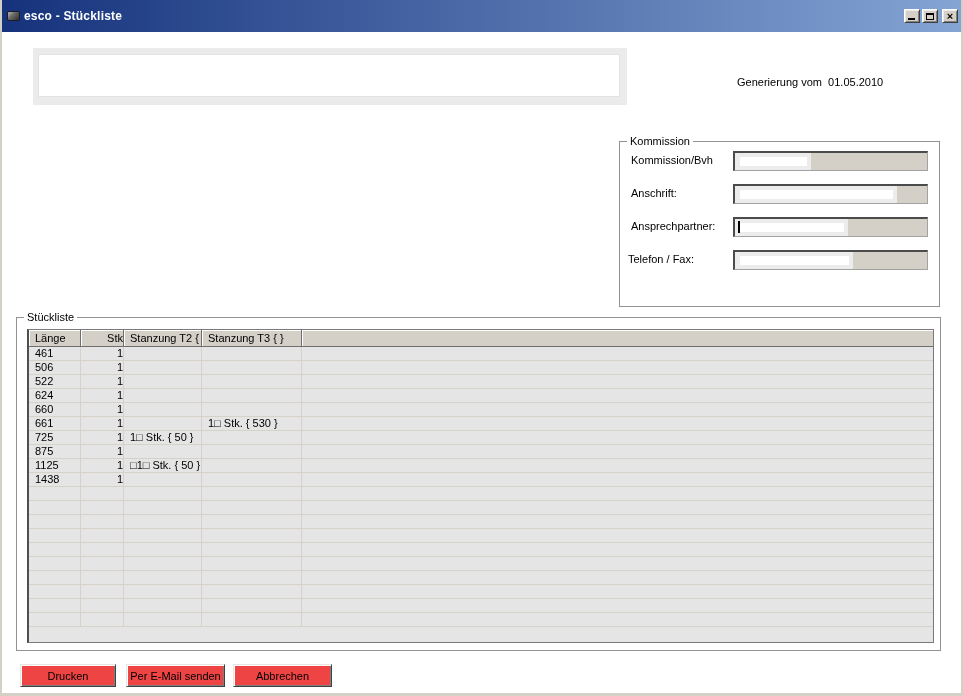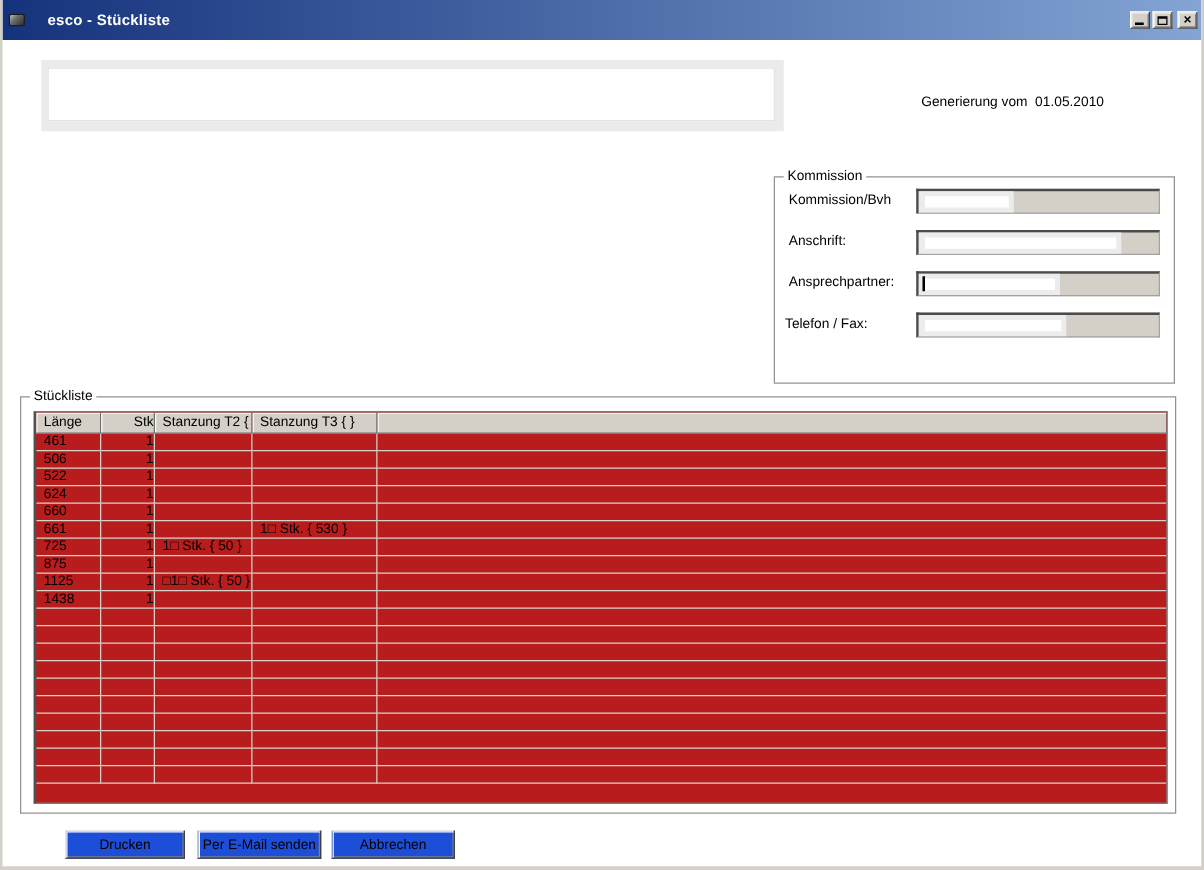--- a/index.html
+++ b/index.html
@@ -9,21 +9,21 @@
   .window{
     position:relative; width:963px; height:696px; background:#ffffff;
     font-size:11px; color:#000; overflow:hidden;
     border-left:2px solid #d4d0c8; border-right:2px solid #d4d0c8; border-bottom:3px solid #d4d0c8;
   }
 
   
   .titlebar{
     position:absolute; left:0; top:0; right:0; height:17px;
     background:linear-gradient(to right,#15327c,#84a4d4);
-    display:flex; align-items:center; padding:16px 3px;gap:14px;
+    display:flex; align-items:center; padding:16px 3px;
   }
   .app-icon{
     width:13px; height:10px; margin:0 4px 0 2px;
     background:linear-gradient(135deg,#b9b9b9 0%,#6b6b6b 40%,#2e2e2e 100%);
     border:1px solid #1c1c1c; border-radius:2px;
   }
   .title-text{ color:#fff; font-size:12px; font-weight:bold; letter-spacing:.2px; }
   .tb-buttons{ margin-left:auto; display:flex; align-items:center; gap:2px; }
   .tb-btn{
     width:16px; height:14px; background:#d4d0c8; position:relative;
@@ -61,44 +61,44 @@
     font:inherit; padding:0 3px; outline:none;
   }
 
   .kfield{ position:absolute; left:113px; width:195px; height:20px; background:#d4d0c8; }
   .redact{ position:absolute; left:0; top:0; bottom:0; background:#ececec; }
   .redact-w{ position:absolute; left:5px; right:4px; top:4px; bottom:4px; background:#ffffff; }
   .caret{ position:absolute; left:3px; top:2px; width:2px; height:12px; background:#000; }
 
   
   .grid{
-    position:absolute; left:25px; top:329px; width:907px; height:314px; background:#b91c1c;
+    position:absolute; left:25px; top:329px; width:907px; height:314px; background:#e5e5e5;
     border:1px solid #7a7a7a; border-left:2px solid #4f4f4f; overflow:hidden;
   }
   .ghead{ display:flex; height:17px; }
   .th{
     background:#d4d0c8; height:17px; padding:1px 0 0 6px; line-height:14px;
     border-right:1px solid #6e6e6e; border-bottom:1px solid #6e6e6e;
     box-shadow: inset 1px 1px 0 #ffffff;
     overflow:hidden; white-space:nowrap;
   }
   .tr{ display:flex; height:14px; }
   .td{
     height:14px; padding:0 0 0 6px; line-height:13px; white-space:nowrap; overflow:hidden;
     border-right:1px solid #d6d2ca; border-bottom:1px solid #d6d2ca;
   }
   .c0{ width:52px; } .c1{ width:43px;text-align:right; } .c2{ width:78px; } .c3{ width:100px; }
   .c4{ flex:1; border-right:none; }
 
   
   .btn{
-    position:absolute; top:664px; height:23px; background:#1d4ed8;
+    position:absolute; top:664px; height:23px; background:#ef4444;
     border:1px solid; border-color:#e8e6e0 #404040 #404040 #e8e6e0;
     box-shadow: inset 1px 1px 0 #ffffff, inset -1px -1px 0 #808080;
-    font:inherit; text-align:center; line-height:20px; padding:0;margin-left:32px;
+    font:inherit; text-align:center; line-height:20px; padding:0;
   }
   .btn-drucken{ left:18px;  width:96px; }
   .btn-email  { left:124px; width:99px; }
   .btn-abbr   { left:231px; width:99px; }
 </style>
 </head>
 <body>
 
 <div class="window">
 

